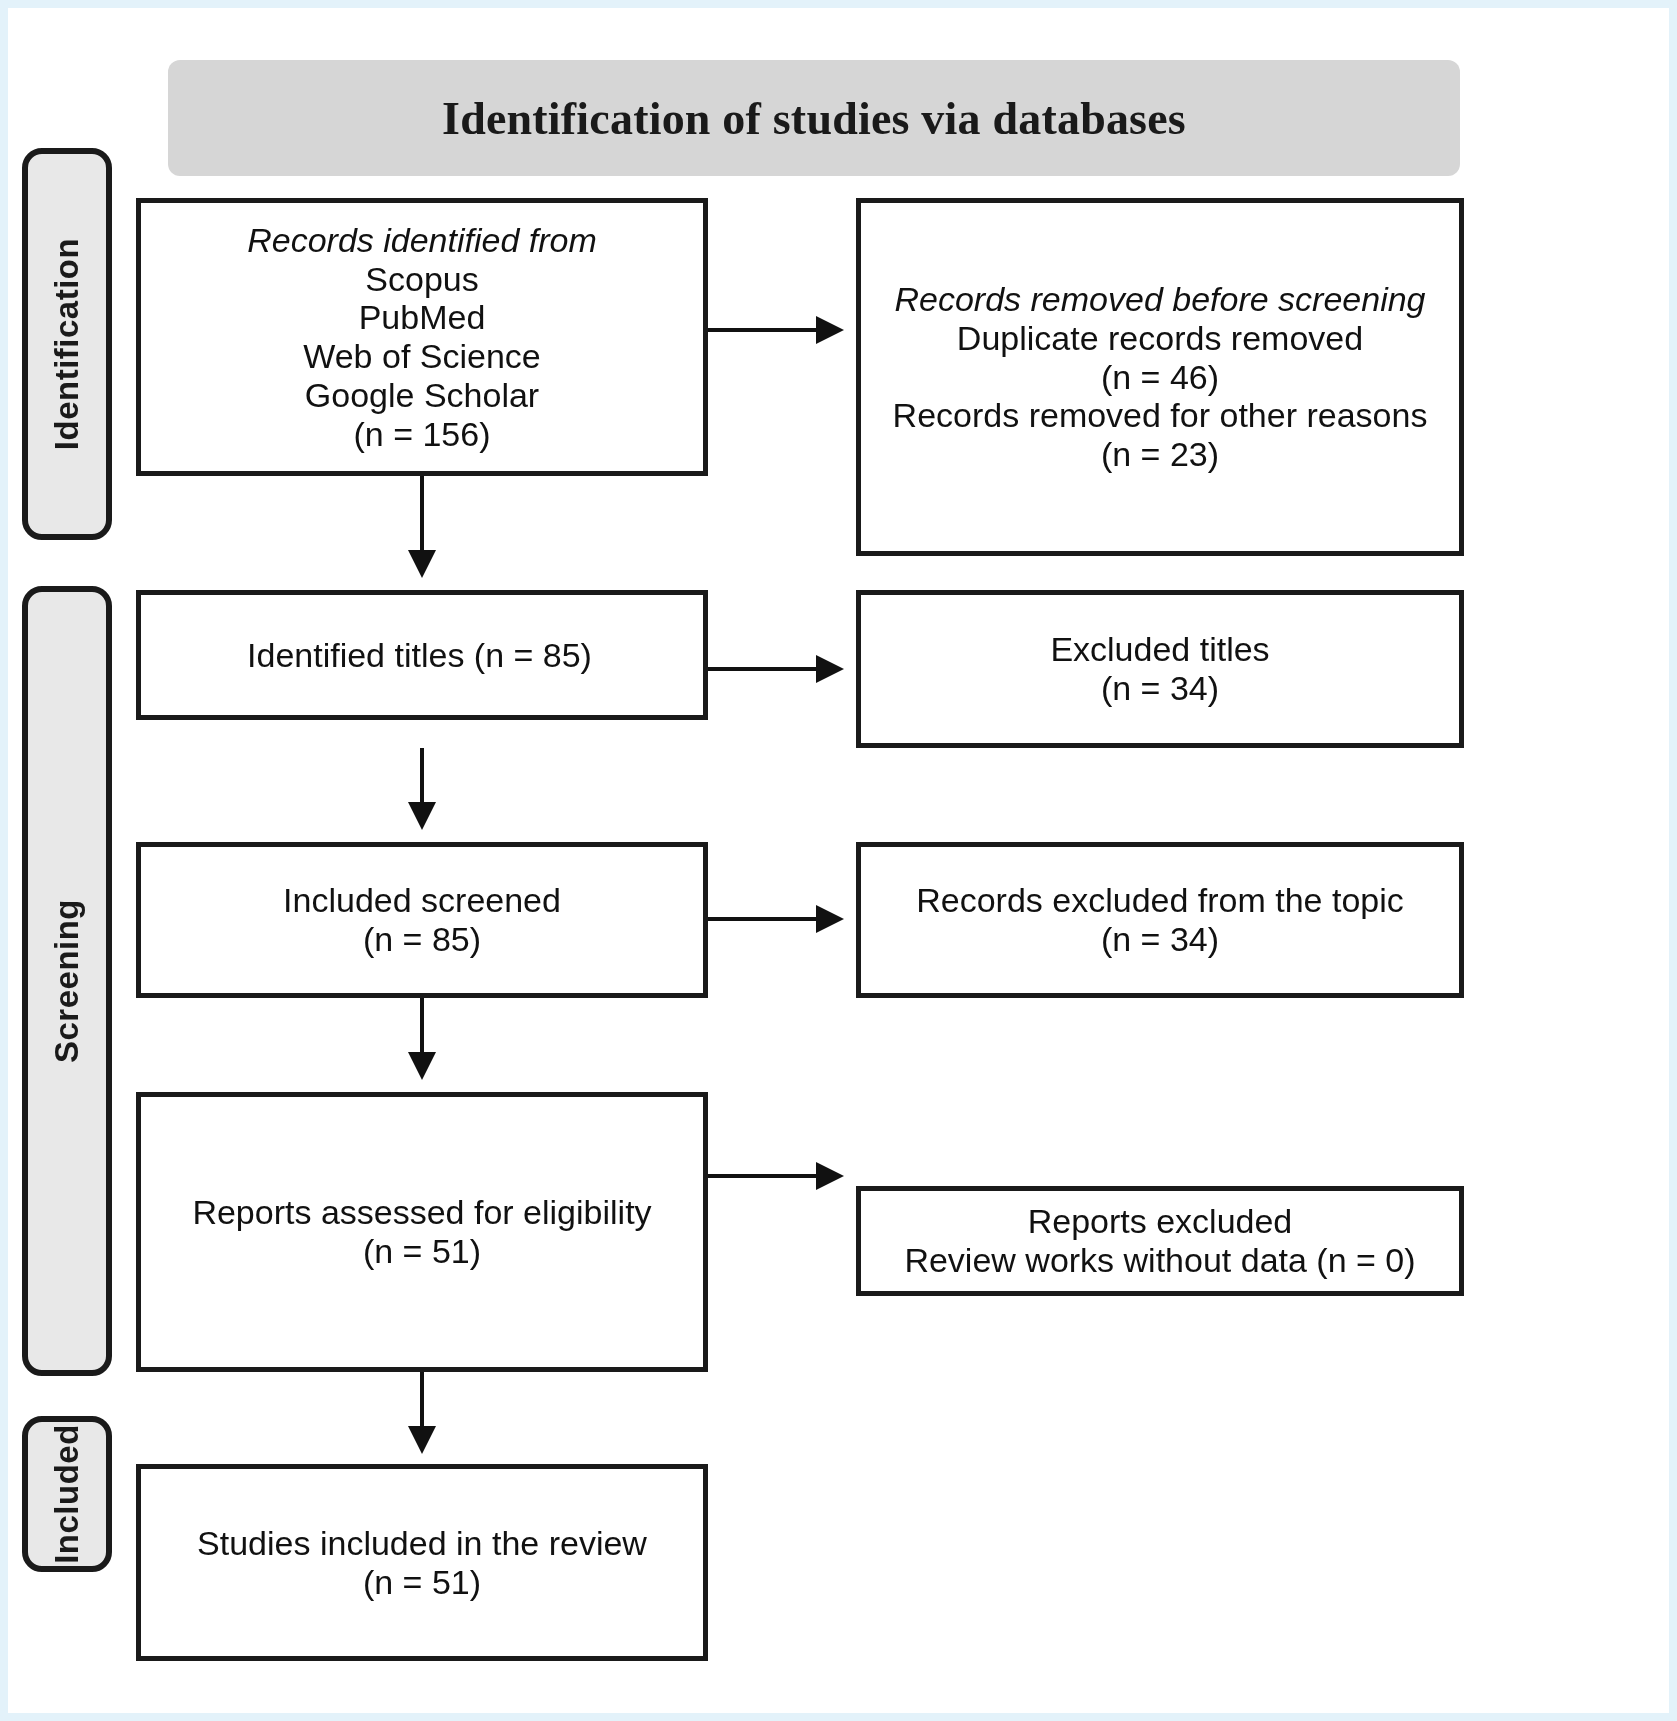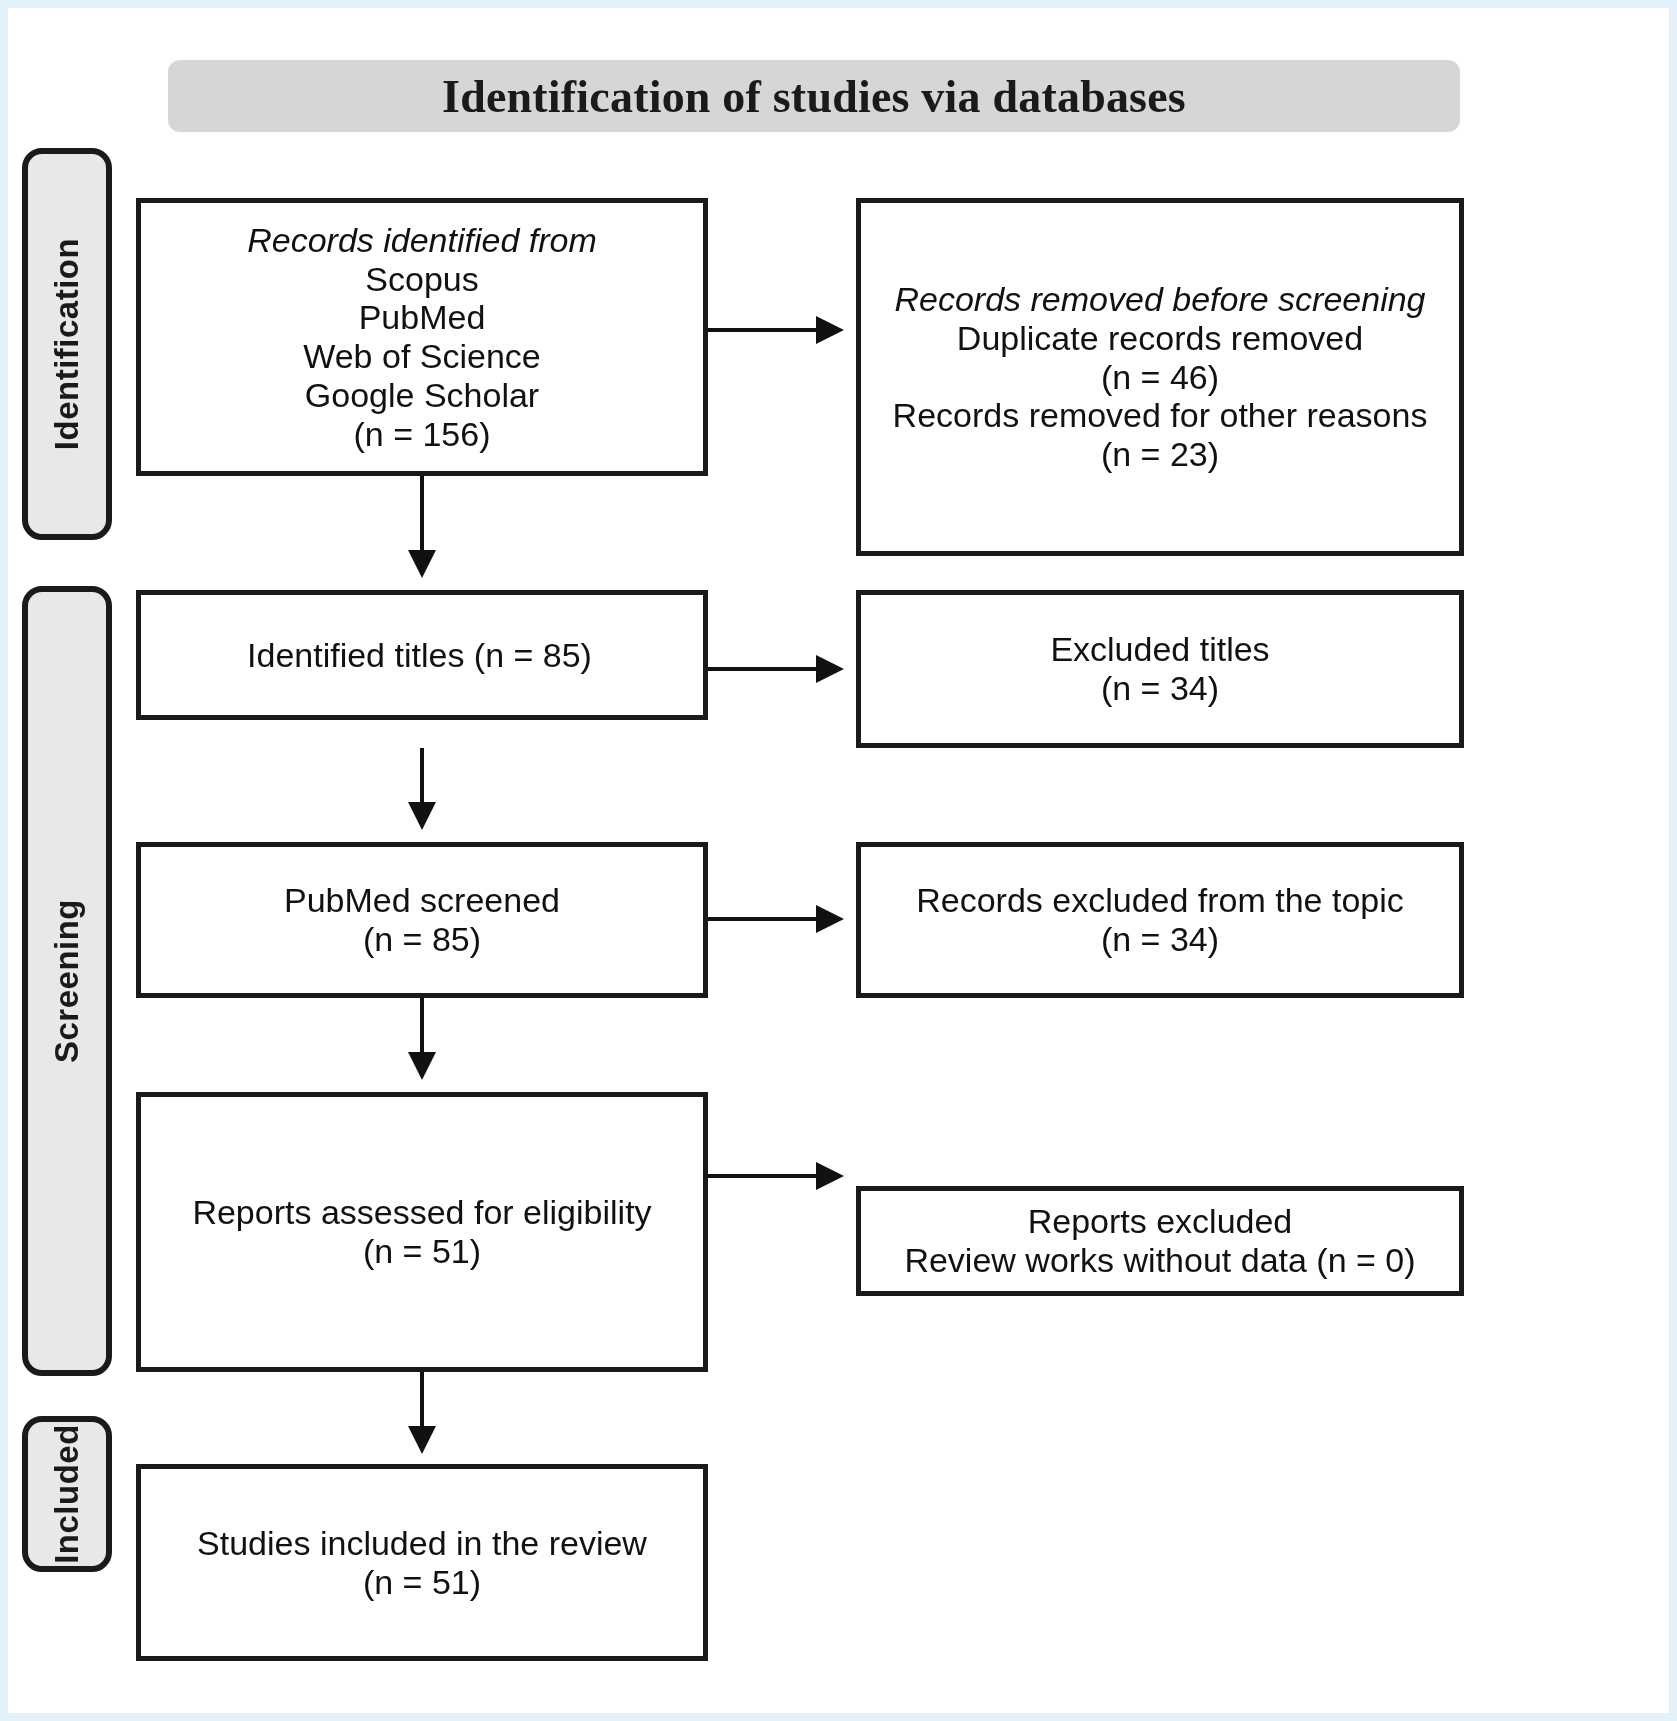--- a/index.html
+++ b/index.html
@@ -18,21 +18,21 @@
     overflow: hidden;
     font-family: "Liberation Sans", sans-serif;
   }
 
   
   .title-banner {
     position: absolute;
     left: 160px;
     top: 52px;
     width: 1292px;
-    height: 72px;
+    height: 116px;
     background: #d6d6d6;
     border-radius: 12px;
     display: flex;
     align-items: center;
     justify-content: center;
   }
   .title-text {
     font-family: "Liberation Serif", serif;
     font-weight: bold;
     font-size: 46px;
@@ -150,21 +150,21 @@
   <div class="flow-box" id="box-identified-titles">
     <div class="line">Identified titles (n = 85)</div>
   </div>
 
   <div class="flow-box" id="box-excluded-titles">
     <div class="line">Excluded titles</div>
     <div class="line">(n = 34)</div>
   </div>
 
   <div class="flow-box" id="box-records-screened">
-    <div class="line">PubMed screened</div>
+    <div class="line">Included screened</div>
     <div class="line">(n = 85)</div>
   </div>
 
   <div class="flow-box" id="box-excluded-topic">
     <div class="line">Records excluded from the topic</div>
     <div class="line">(n = 34)</div>
   </div>
 
   <div class="flow-box" id="box-reports-assessed">
     <div class="line">Reports assessed for eligibility</div>

